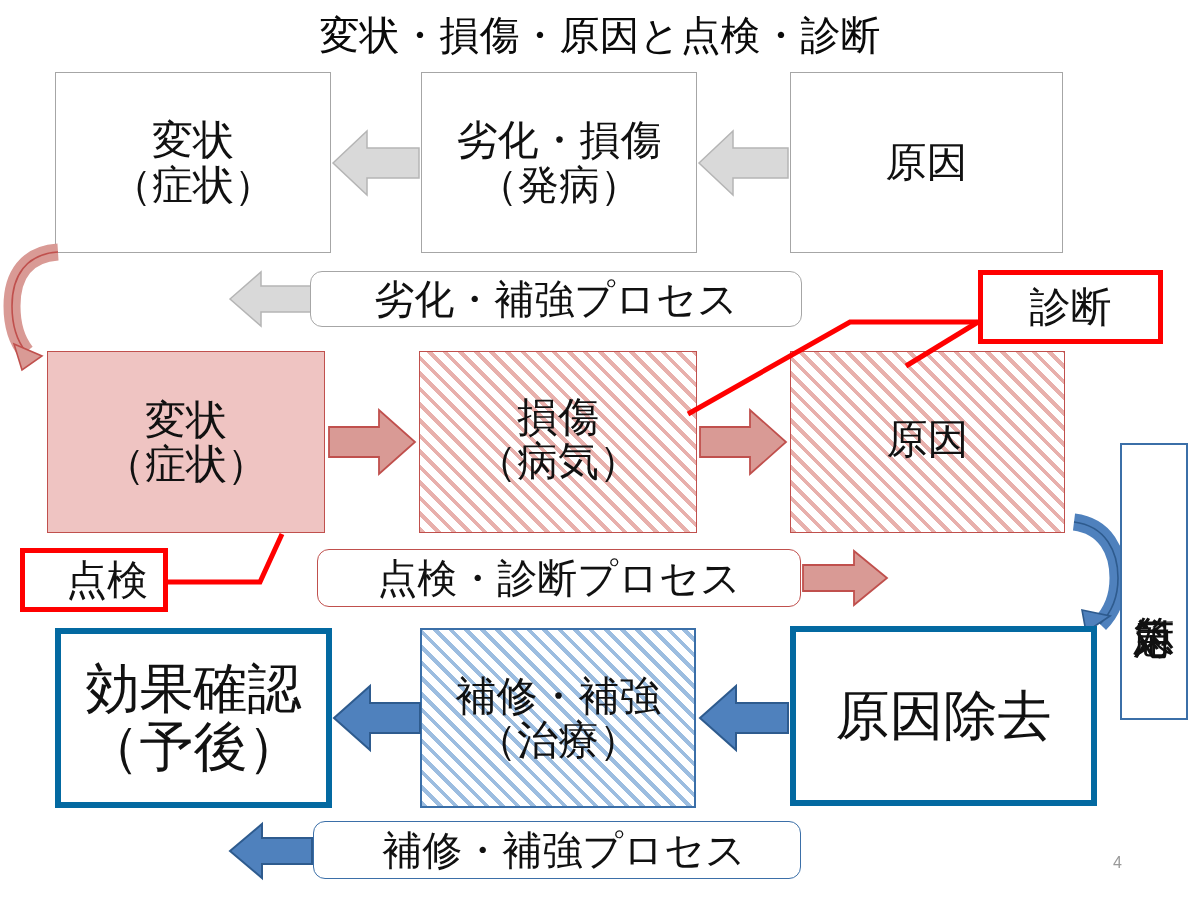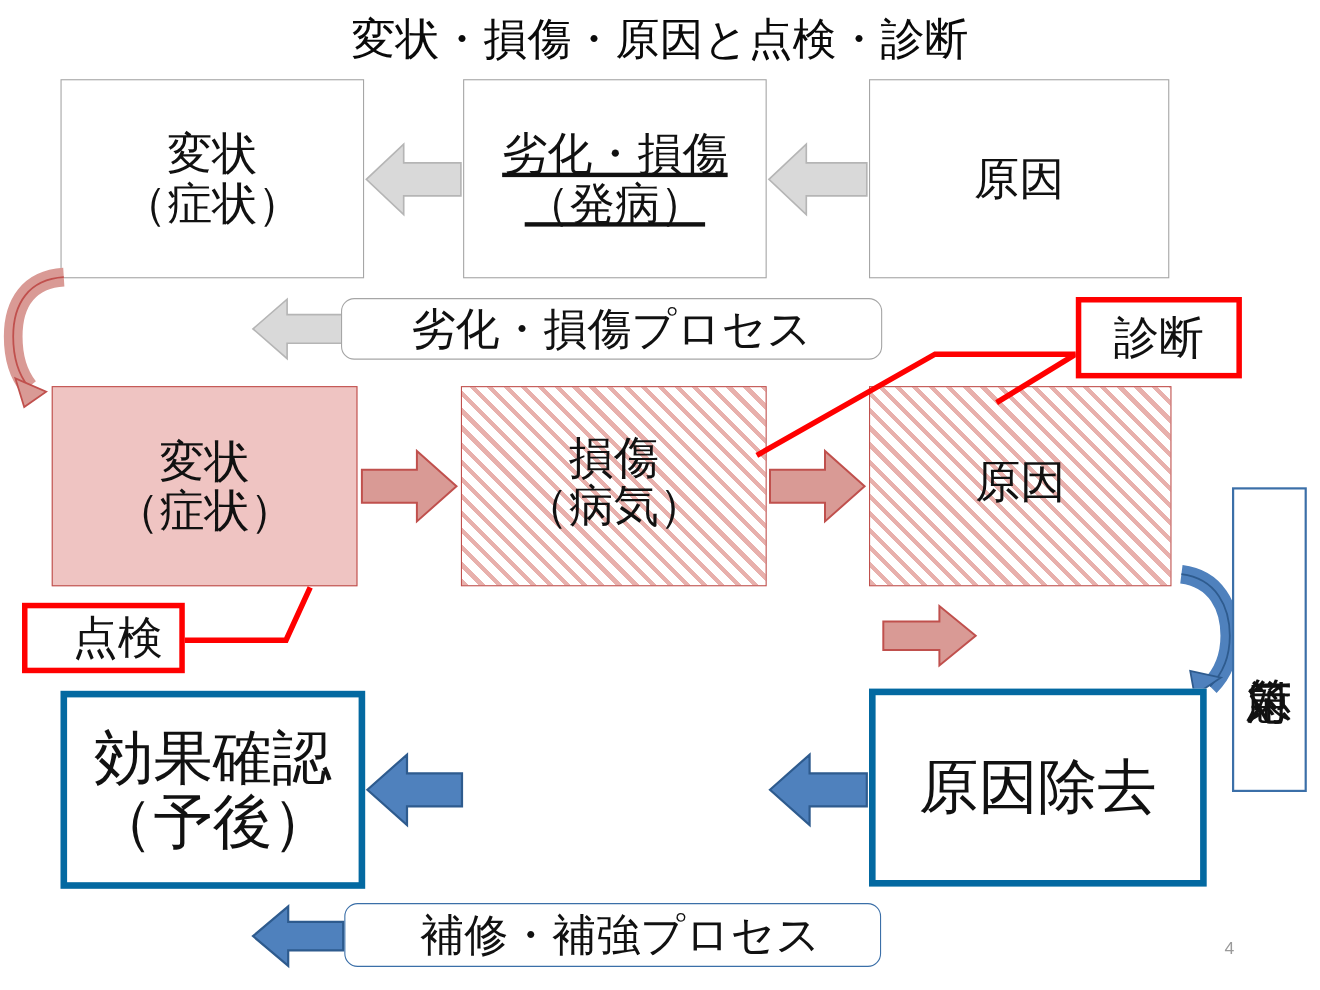--- a/index.html
+++ b/index.html
@@ -127,21 +127,21 @@
 </head>
 <body>
 
 <div id="stage">
 
   <div class="title">変状・損傷・原因と点検・診断</div>
 
   <div class="box box-grey" style="left:55px;top:72px;width:276px;height:181px;">変状
 （症状）</div>
 
-  <div class="box box-grey" style="left:421px;top:72px;width:276px;height:181px;text-decoration:underline;">劣化・損傷
+  <div class="box box-grey" style="left:421px;top:72px;width:276px;height:181px;">劣化・損傷
 （発病）</div>
 
   <div class="box box-grey" style="left:790px;top:72px;width:273px;height:181px;">原因</div>
 
   <div class="arrow" style="left:331px;top:124px;width:90px;height:78px;">
     <svg width="90" height="78" viewBox="0 0 90 78">
       <polygon points="2,39 36,7 36,24 88,24 88,54 36,54 36,71" fill="#D9D9D9" stroke="#b5b5b5" stroke-width="1.5"></polygon>
     </svg>
   </div>
 
@@ -149,21 +149,21 @@
     <svg width="93" height="78" viewBox="0 0 93 78">
       <polygon points="2,39 36,7 36,24 91,24 91,54 36,54 36,71" fill="#D9D9D9" stroke="#b5b5b5" stroke-width="1.5"></polygon>
     </svg>
   </div>
 
   <div class="arrow" style="left:228px;top:266px;width:86px;height:66px;">
     <svg width="86" height="66" viewBox="0 0 86 66">
       <polygon points="2,33 33,6 33,20 84,20 84,46 33,46 33,60" fill="#D9D9D9" stroke="#b5b5b5" stroke-width="1.5"></polygon>
     </svg>
   </div>
-  <div class="pill pill-grey" style="left:310px;top:271px;width:492px;height:56px;">劣化・損傷プロセス</div>
+  <div class="pill pill-grey" style="left:310px;top:271px;width:492px;height:56px;">劣化・補強プロセス</div>
 
   <div class="arrow" style="left:2px;top:244px;width:66px;height:128px;">
     <svg width="66" height="128" viewBox="0 0 66 128">
       <path d="M56,8 C24,10 10,32 10,62 C10,84 16,98 24,108" fill="none" stroke="#D99A95" stroke-width="17" stroke-linecap="butt"></path>
       <path d="M56,8 C24,10 10,32 10,62 C10,84 16,98 24,108" fill="none" stroke="#C0504D" stroke-width="1.6"></path>
       <polygon points="12,100 40,112 20,126" fill="#D99A95" stroke="#C0504D" stroke-width="1.6"></polygon>
     </svg>
   </div>
 
   <div class="box box-pink-solid" style="left:47px;top:351px;width:278px;height:182px;">変状
@@ -185,48 +185,51 @@
       <polygon points="0,24 50,24 50,7 86,39 50,71 50,54 0,54" fill="#D99A95" stroke="#C0504D" stroke-width="1.8"></polygon>
     </svg>
   </div>
 
   <div class="arrow" style="left:640px;top:300px;width:360px;height:130px;">
     <svg width="360" height="130" viewBox="0 0 360 130">
       <polyline points="338,22 210,22 48,114" fill="none" stroke="#FF0000" stroke-width="5"></polyline>
       <polyline points="338,22 266,66" fill="none" stroke="#FF0000" stroke-width="5"></polyline>
     </svg>
   </div>
-  <div class="box box-red" style="left:978px;top:270px;width:151px;height:74px;">診断</div>
+  <div class="box box-red" style="left:978px;top:270px;width:185px;height:74px;">診断</div>
 
   <div class="arrow" style="left:160px;top:520px;width:180px;height:78px;">
     <svg width="180" height="78" viewBox="0 0 180 78">
       <polyline points="4,62 100,62 122,14" fill="none" stroke="#FF0000" stroke-width="5"></polyline>
     </svg>
   </div>
   <div class="box box-red" style="left:20px;top:548px;width:148px;height:64px;padding-left:26px;">点検</div>
 
+  <div class="pill pill-red" style="left:317px;top:549px;width:484px;height:58px;">点検・診断プロセス</div>
   <div class="arrow" style="left:803px;top:545px;width:86px;height:66px;">
     <svg width="86" height="66" viewBox="0 0 86 66">
       <polygon points="0,20 51,20 51,6 84,33 51,60 51,46 0,46" fill="#D99A95" stroke="#C0504D" stroke-width="1.8"></polygon>
     </svg>
   </div>
 
   <div class="arrow" style="left:1066px;top:508px;width:66px;height:132px;">
     <svg width="66" height="132" viewBox="0 0 66 132">
       <path d="M8,14 C40,18 52,44 52,70 C52,92 44,106 34,116" fill="none" stroke="#4F81BD" stroke-width="17" stroke-linecap="butt"></path>
       <path d="M8,14 C40,18 52,44 52,70 C52,92 44,106 34,116" fill="none" stroke="#2E5B8E" stroke-width="1.6"></path>
       <polygon points="44,108 20,124 16,102" fill="#4F81BD" stroke="#2E5B8E" stroke-width="1.6"></polygon>
     </svg>
   </div>
 
   <div class="box box-vert" style="left:1120px;top:443px;width:68px;height:277px;">応急対策</div>
 
   <div class="box box-blue" style="left:55px;top:628px;width:277px;height:180px;">効果確認
 （予後）</div>
 
+  <div class="box box-blue-hatch" style="left:420px;top:628px;width:276px;height:180px;">補修・補強
+（治療）</div>
 
   <div class="box box-blue" style="left:790px;top:626px;width:307px;height:180px;">原因除去</div>
 
   <div class="arrow" style="left:332px;top:679px;width:90px;height:78px;">
     <svg width="90" height="78" viewBox="0 0 90 78">
       <polygon points="2,39 38,7 38,24 88,24 88,54 38,54 38,71" fill="#4F81BD" stroke="#2E5B8E" stroke-width="2"></polygon>
     </svg>
   </div>
 
   <div class="arrow" style="left:698px;top:679px;width:92px;height:78px;">

